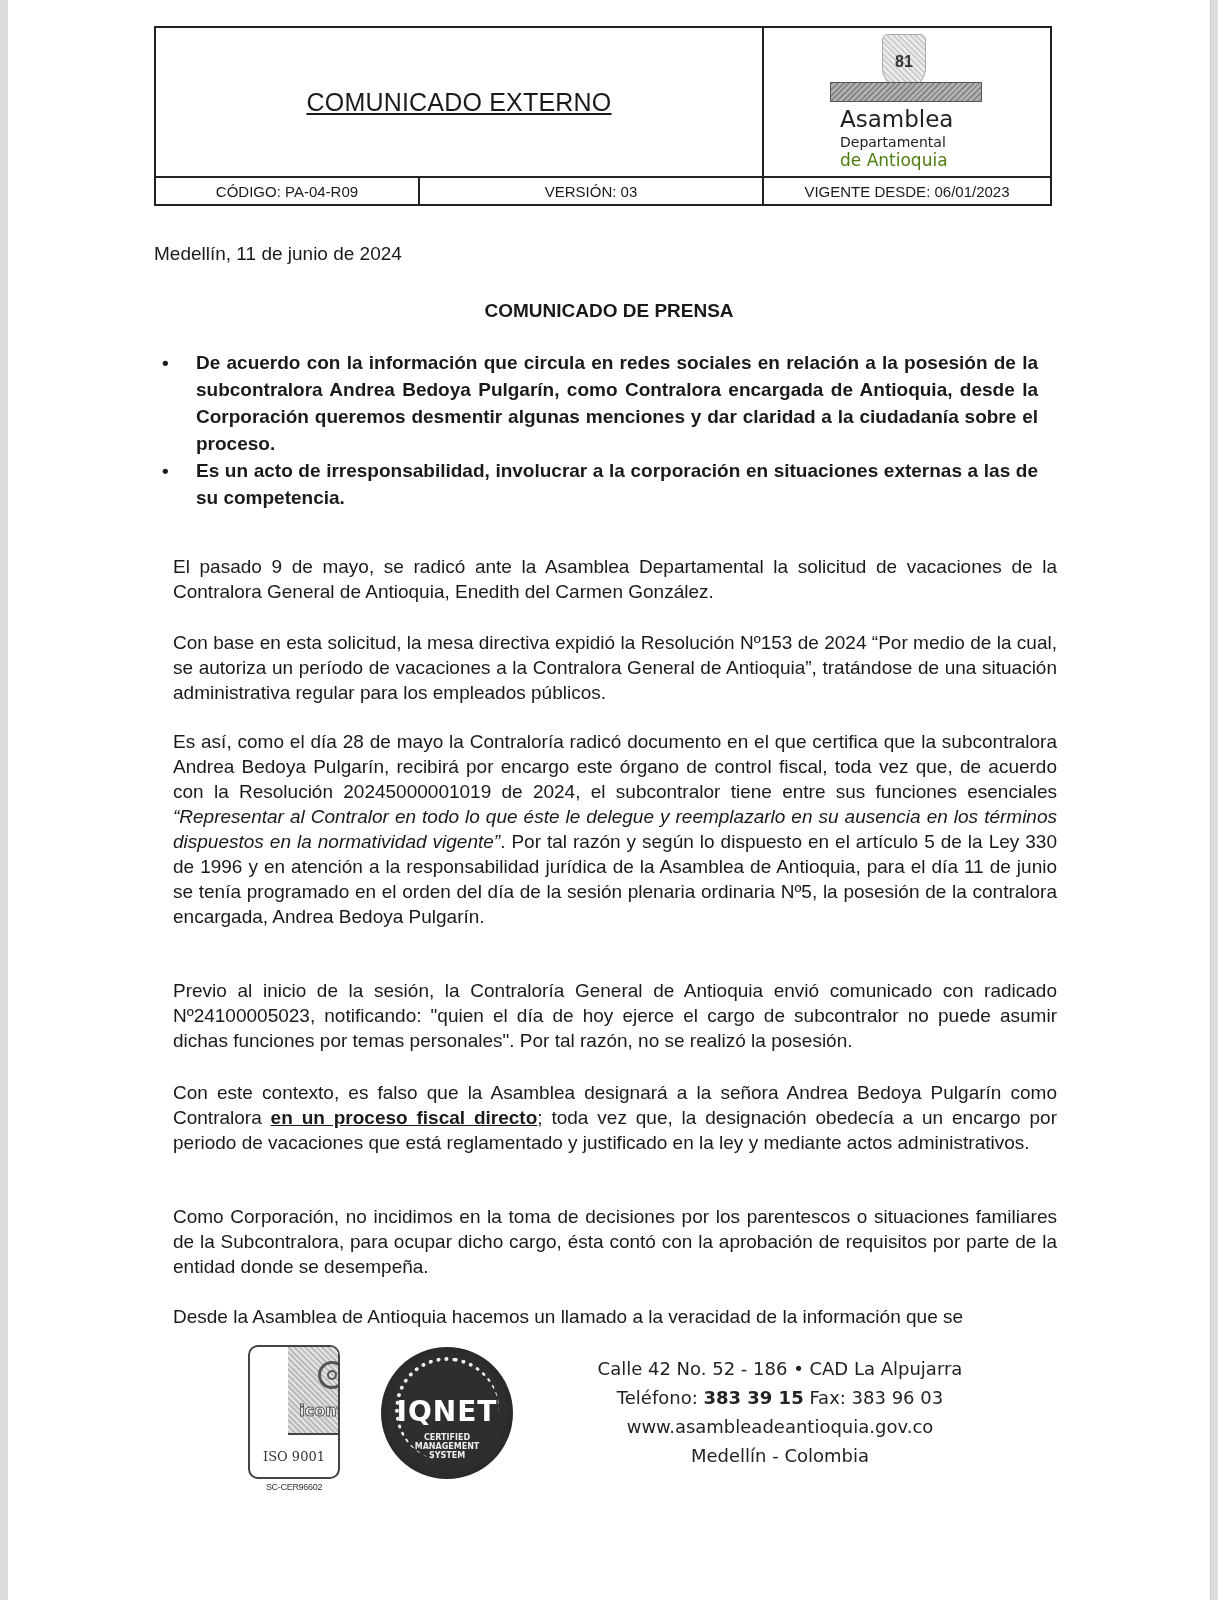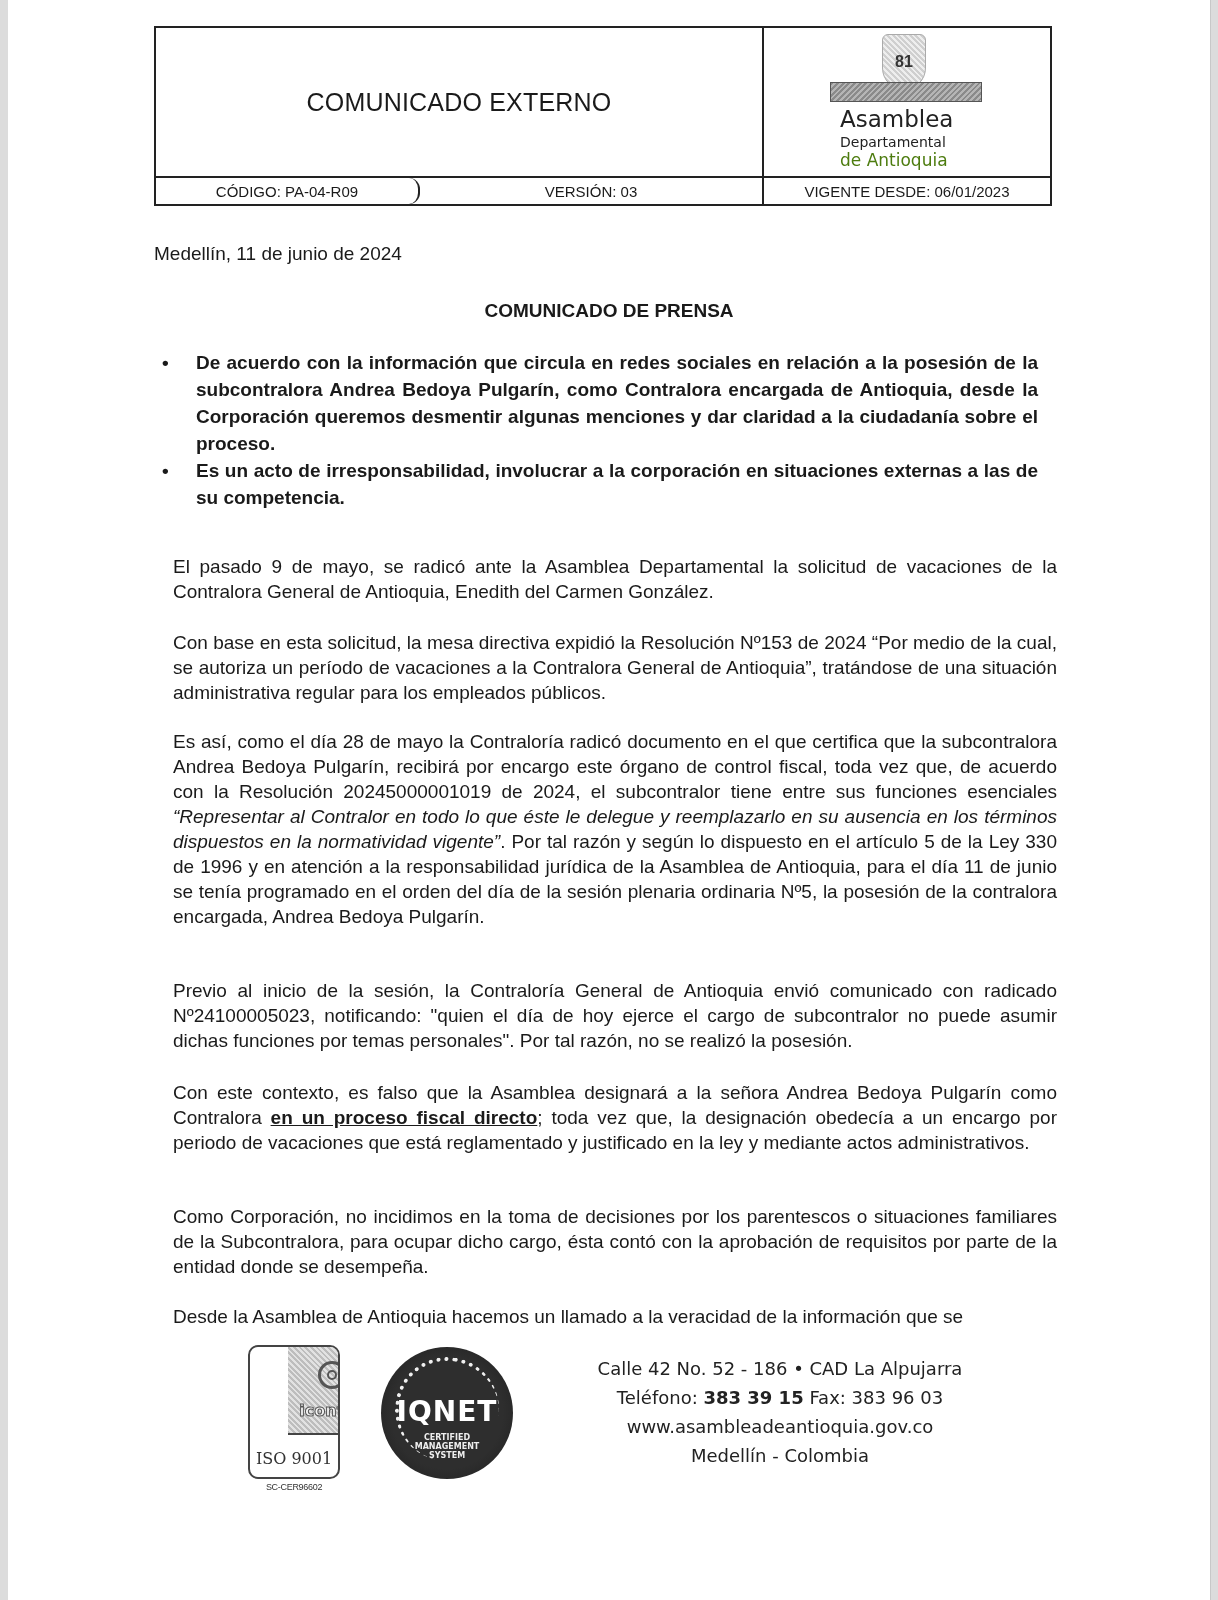--- a/index.html
+++ b/index.html
@@ -9,33 +9,33 @@
     font-family: "Liberation Sans", sans-serif;
     color: #1a1a1a;
   }
   .edge-left { position: absolute; left: 0; top: 0; width: 8px; height: 1600px; background: #dcdcdc; }
   .edge-right { position: absolute; right: 0; top: 0; width: 7px; height: 1600px; background: #dcdcdc; border-left: 1px solid #c8c8c8; }
 
   
   .hdr { position: absolute; left: 154px; top: 26px; width: 898px; height: 180px; border: 2px solid #222; box-sizing: border-box; }
   .hdr-top { position: absolute; left: 0; top: 0; width: 100%; height: 150px; border-bottom: 2px solid #222; box-sizing: border-box; }
   .hdr-title { position: absolute; left: 0; top: 0; width: 608px; height: 148px; border-right: 2px solid #222; box-sizing: border-box;
-    display: flex; align-items: center; justify-content: center; font-size: 25px; letter-spacing: 0.2px; }
+    display: flex; align-items: center; justify-content: center; font-size: 25px; letter-spacing: 0.2px; text-decoration: underline; }
   .hdr-logo { position: absolute; left: 608px; top: 0; width: 288px; height: 148px; }
   .logo-crest { position: absolute; left: 118px; top: 6px; width: 44px; height: 56px; border-radius: 6px 6px 22px 22px;
     background: repeating-linear-gradient(45deg, #cfcfcf 0 2px, #eeeeee 2px 4px); border: 1px solid #aaa; box-sizing: border-box;
     display: flex; align-items: center; justify-content: center; font-size: 16px; font-weight: bold; color: #333; }
   .logo-band { position: absolute; left: 66px; top: 54px; width: 152px; height: 20px;
     background: repeating-linear-gradient(135deg, #8a8a8a 0 2px, #b5b5b5 2px 4px); border: 1px solid #555; box-sizing: border-box; }
   .logo-name { position: absolute; left: 76px; top: 78px; font-family: "DejaVu Sans", sans-serif; font-size: 23px; color: #222; }
   .logo-sub1 { position: absolute; left: 76px; top: 106px; font-family: "DejaVu Sans", sans-serif; font-size: 14px; color: #222; text-align: center; }
   .logo-sub2 { position: absolute; left: 76px; top: 122px; font-family: "DejaVu Sans", sans-serif; font-size: 17px; color: #4d7c0f; }
   .hdr-row { position: absolute; left: 0; top: 150px; width: 100%; height: 26px; display: flex; font-size: 15px; }
   .hdr-cell { display: flex; align-items: center; justify-content: center; box-sizing: border-box; }
-  .c1 { width: 264px; border-right: 2px solid #222; border-radius: 11px; }
+  .c1 { width: 264px; border-right: 2px solid #222; }
   .c2 { width: 344px; border-right: 2px solid #222; }
   .c3 { width: 286px; }
 
   .date { position: absolute; left: 154px; top: 243px; font-size: 19px; }
   .press-title { position: absolute; left: 154px; top: 300px; width: 910px; text-align: center; font-size: 19px; font-weight: bold; }
 
   .bullets { position: absolute; left: 196px; top: 349px; width: 842px; margin: 0; padding: 0; list-style: none; }
   .bullets li { position: relative; font-weight: bold; font-size: 19px; line-height: 27px; text-align: justify; }
   .bullets li .dot { position: absolute; left: -34px; top: 0; font-size: 19px; }
 
@@ -43,21 +43,21 @@
   .para em { font-style: italic; }
   .para .ul { font-weight: bold; text-decoration: underline; }
 
   
   .icontec { position: absolute; left: 248px; top: 1345px; width: 92px; height: 134px; border: 2px solid #444; border-radius: 10px; box-sizing: border-box; overflow: hidden; }
   .icontec-top { position: absolute; left: 0; top: 0; width: 100%; height: 88px;
     background: repeating-linear-gradient(45deg, #bdbdbd 0 2px, #e2e2e2 2px 4px); border-bottom: 2px solid #444; box-sizing: border-box; margin-left: 38px; }
   .icontec-ring { position: absolute; left: 30px; top: 14px; width: 28px; height: 28px; border: 3px solid #555; border-radius: 50%; box-sizing: border-box; }
   .icontec-ring::after { content: ""; position: absolute; left: 6px; top: 6px; width: 10px; height: 10px; border: 2px solid #555; border-radius: 50%; box-sizing: border-box; }
   .icontec-word { position: absolute; left: 0; top: 54px; width: 100%; text-align: center; font-family: "DejaVu Sans", sans-serif; font-size: 16px; color: #f4f4f4; font-weight: bold; -webkit-text-stroke: 1px #555; }
-  .icontec-iso { position: absolute; left: 0; top: 102px; width: 100%; text-align: center; font-family: "DejaVu Serif", serif; font-size: 16px; color: #333; }
+  .icontec-iso { position: absolute; left: 0; top: 102px; width: 100%; text-align: center; font-family: "DejaVu Serif", serif; font-size: 13px; color: #333; }
   .icontec-code { position: absolute; left: 248px; top: 1482px; width: 92px; text-align: center; font-size: 9px; color: #333; letter-spacing: -0.3px; }
 
   .iqnet { position: absolute; left: 381px; top: 1347px; width: 132px; height: 132px; border-radius: 50%;
     background: radial-gradient(circle, #2e2e2e 0 60%, #1c1c1c 100%); }
   .iqnet-dots { position: absolute; left: 14px; top: 10px; width: 100px; height: 100px; border-radius: 50%;
     border-top: 4px dotted #f0f0f0; border-left: 4px dotted #f0f0f0; transform: rotate(10deg); }
   .iqnet-word { position: absolute; left: 0; top: 48px; width: 100%; text-align: center; font-family: "DejaVu Sans", sans-serif; font-size: 28px; font-weight: bold; color: #fff; letter-spacing: 1px; }
   .iqnet-sub { position: absolute; left: 0; top: 86px; width: 100%; text-align: center; font-family: "DejaVu Sans", sans-serif; font-size: 8px; line-height: 9px; color: #eee; font-weight: bold; }
 
   .contact { position: absolute; left: 560px; top: 1354px; width: 440px; text-align: center; font-family: "DejaVu Sans", sans-serif; font-size: 18px; line-height: 29px; color: #222; }

